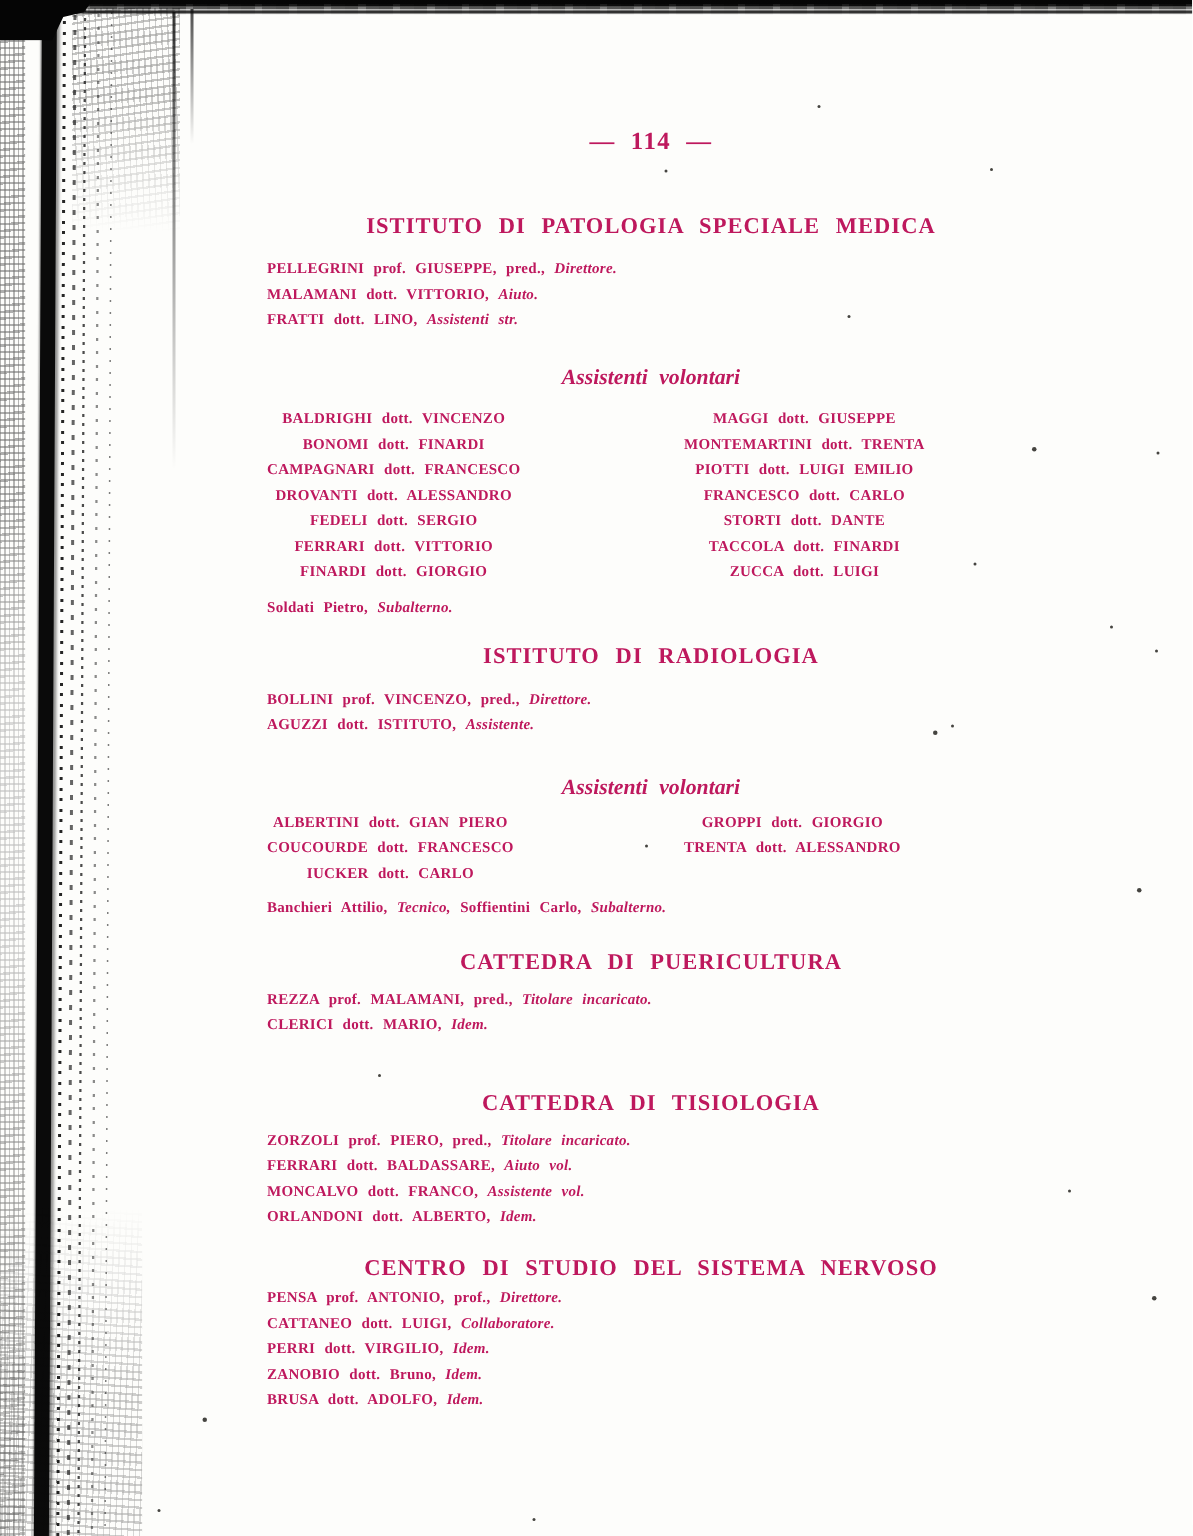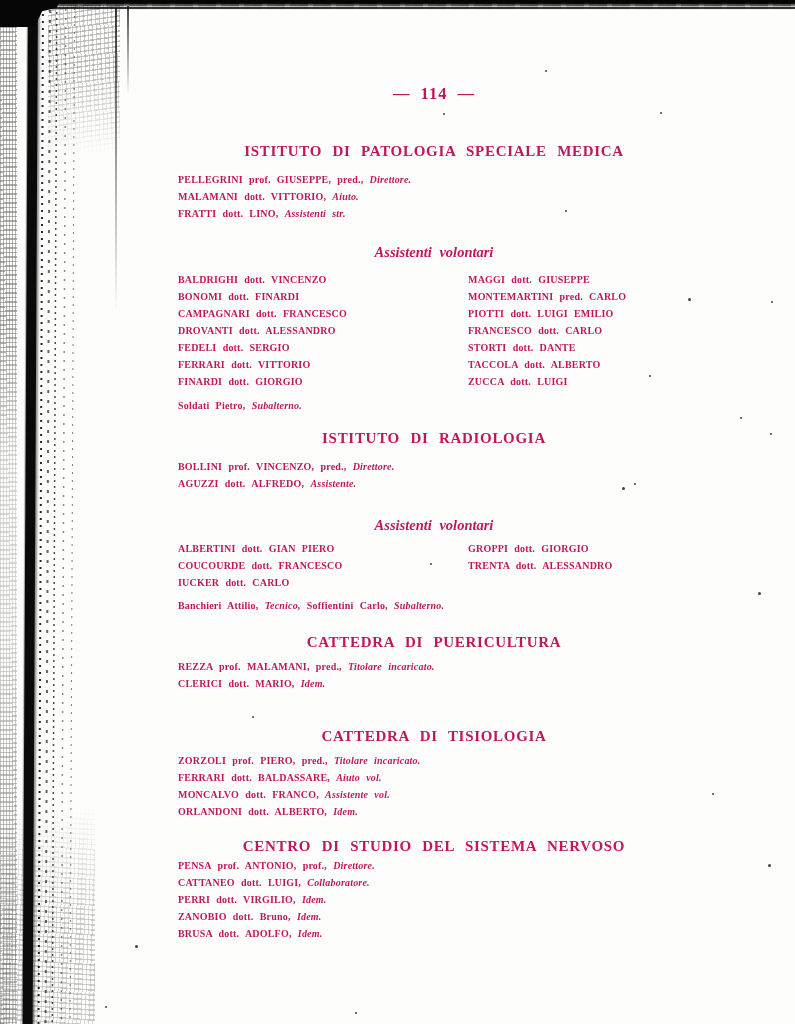--- a/index.html
+++ b/index.html
@@ -20,23 +20,23 @@
     letter-spacing:.7px;word-spacing:6px;white-space:nowrap;
   }
   .line{
     font-weight:bold;font-size:10px;line-height:17px;
     letter-spacing:.2px;word-spacing:3.5px;white-space:nowrap;
   }
   .sub{
     text-align:center;font-style:italic;font-weight:bold;font-size:14.5px;
     line-height:17px;word-spacing:4px;white-space:nowrap;
   }
-  .cols{height:120px;}
+  .cols{height:120px;text-align:center;}
   .col{position:absolute;top:0;left:0;}
-  .col-right{left:290px;}
+  .col-right{left:278px;}
   i{font-style:italic;}
   
   .top-band{
     position:absolute;left:0;top:0;width:795px;height:10px;
     background:
       repeating-linear-gradient(90deg,rgba(5,5,5,.9) 0 9px,rgba(5,5,5,.55) 9px 14px,rgba(5,5,5,.85) 14px 23px),
       linear-gradient(180deg,#060606 0 3px,rgba(6,6,6,.8) 3px 5px,rgba(6,6,6,.3) 5px 7px,transparent 7px);
     -webkit-mask:linear-gradient(180deg,#000 0 4px,rgba(0,0,0,.75) 4px 6px,rgba(0,0,0,.3) 6px 8px,transparent 10px);
             mask:linear-gradient(180deg,#000 0 4px,rgba(0,0,0,.75) 4px 6px,rgba(0,0,0,.3) 6px 8px,transparent 10px);
   }
@@ -148,34 +148,34 @@
           <div class="line">BALDRIGHI dott. VINCENZO</div>
           <div class="line">BONOMI dott. FINARDI</div>
           <div class="line">CAMPAGNARI dott. FRANCESCO</div>
           <div class="line">DROVANTI dott. ALESSANDRO</div>
           <div class="line">FEDELI dott. SERGIO</div>
           <div class="line">FERRARI dott. VITTORIO</div>
           <div class="line">FINARDI dott. GIORGIO</div>
         </div>
       <div class="col col-right">
           <div class="line">MAGGI dott. GIUSEPPE</div>
-          <div class="line">MONTEMARTINI pred. CARLO</div>
+          <div class="line">MONTEMARTINI dott. TRENTA</div>
           <div class="line">PIOTTI dott. LUIGI EMILIO</div>
           <div class="line">FRANCESCO dott. CARLO</div>
           <div class="line">STORTI dott. DANTE</div>
-          <div class="line">TACCOLA dott. ALBERTO</div>
+          <div class="line">TACCOLA dott. FINARDI</div>
           <div class="line">ZUCCA dott. LUIGI</div>
         </div>
     </div>
     <div class="abs line" style="top:397px"><span>Soldati Pietro, </span><i>Subalterno.</i></div>
 
     <div class="abs heading" style="top:430px">ISTITUTO DI RADIOLOGIA</div>
     <div class="abs" style="top:458px">
         <div class="line"><span>BOLLINI prof. VINCENZO, pred., </span><i>Direttore.</i></div>
-        <div class="line"><span>AGUZZI dott. ALFREDO, </span><i>Assistente.</i></div>
+        <div class="line"><span>AGUZZI dott. ISTITUTO, </span><i>Assistente.</i></div>
       </div>
     <div class="abs sub" style="top:517px">Assistenti volontari</div>
     <div class="abs cols" style="top:540px">
       <div class="col">
           <div class="line">ALBERTINI dott. GIAN PIERO</div>
           <div class="line">COUCOURDE dott. FRANCESCO</div>
           <div class="line">IUCKER dott. CARLO</div>
         </div>
       <div class="col col-right">
           <div class="line">GROPPI dott. GIORGIO</div>

